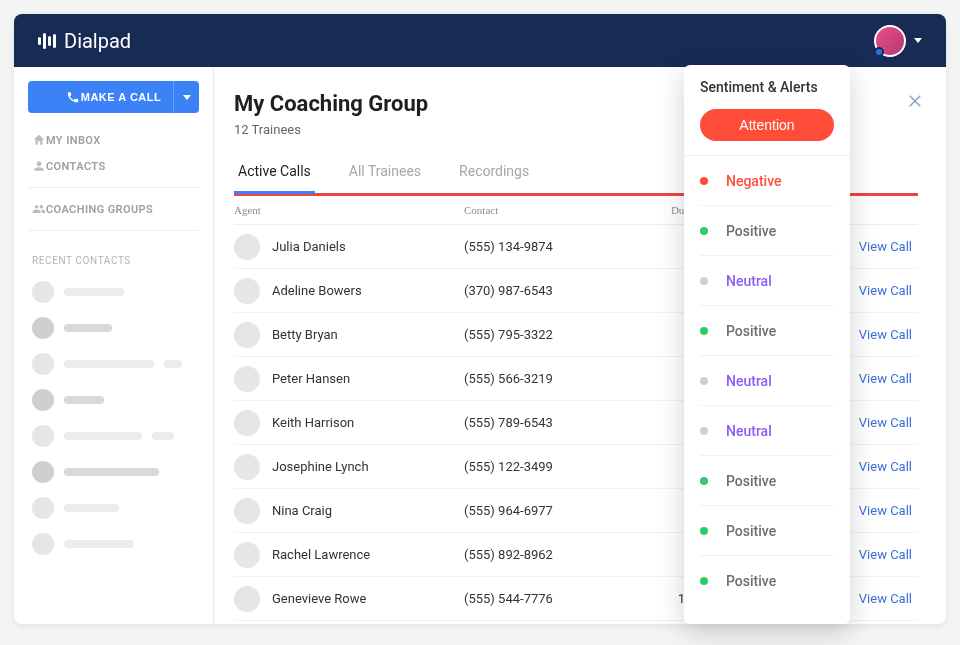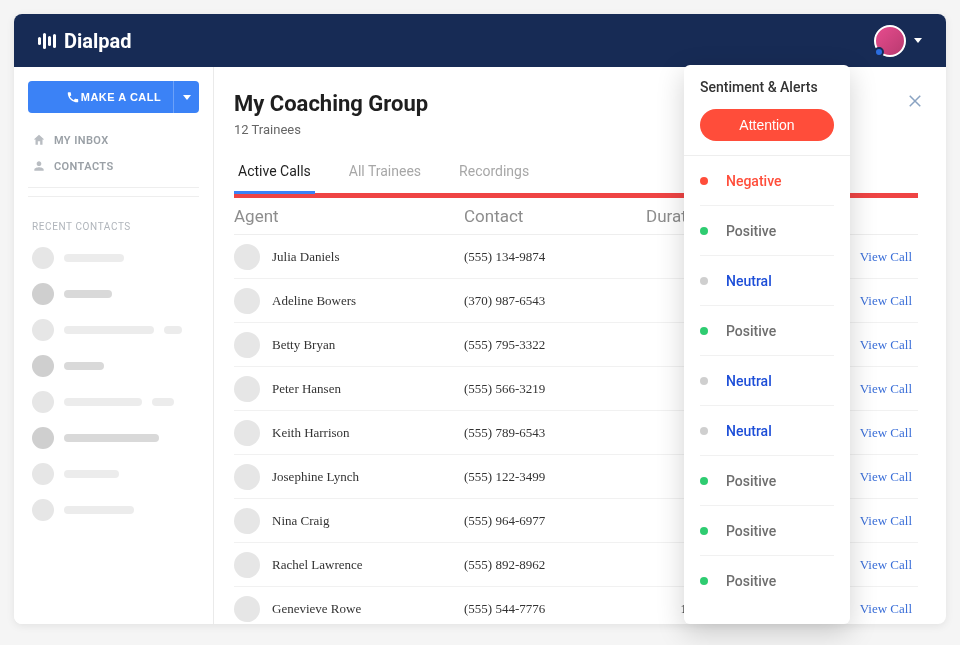--- a/index.html
+++ b/index.html
@@ -23,21 +23,21 @@
   }
   .topbar {
     background: #172b55;
     height: 53px;
     display: flex;
     align-items: center;
     justify-content: space-between;
     padding: 0 24px;
     color: #fff;
   }
-  .logo { display: flex; align-items: center; gap: 8px; font-size: 20px; font-weight: 700; }
+  .logo { display: flex; align-items: center; gap: 8px; font-size: 20px; font-weight: 400; }
   .logo-mark { display: inline-flex; align-items: center; gap: 2px; }
   .logo-bar { width: 3px; background: #fff; border-radius: 2px; }
   .user-area { display: flex; align-items: center; gap: 8px; }
   .avatar-img {
     width: 32px; height: 32px; border-radius: 50%;
     background: linear-gradient(135deg, #e74c8e, #b83a6f);
     border: 2px solid #fff;
     position: relative;
   }
   .status-dot {
@@ -78,21 +78,21 @@
     position: relative;
   }
   .make-call .split {
     position: absolute; right: 0; top:0; bottom:0;
     width: 26px; display:flex; align-items:center; justify-content:center;
     border-left: 1px solid rgba(255,255,255,0.25);
   }
   .make-call .split .caret-down { border-top-color: #fff; }
 
   .nav-item {
-    display: flex; align-items: center; gap: 8px;
+    display: flex; align-items: center; gap: 0;
     padding: 6px 18px;
     color: #9aa0a6;
     font-size: 11px;
     letter-spacing: .4px;
     font-weight: 600;
     cursor: pointer;
   }
   .nav-icon { width: 14px; height: 14px; display:inline-block; }
   .nav-sep { border-top: 1px solid #eee; margin: 8px 14px; }
   .section-label {
@@ -112,53 +112,53 @@
   .ph-line.dark { background:#d9d9d9; }
 
   .main {
     flex: 1;
     padding: 24px 28px 0 20px;
     overflow: hidden;
     position: relative;
   }
   .page-title { font-size: 22px; font-weight: 700; color: #1f1f1f; }
   .page-sub { font-size: 13px; color: #666; margin: 6px 0 18px; }
-  .tabs { display: flex; gap: 30px; border-bottom: 5px solid #ef4444; }
+  .tabs { display: flex; gap: 30px; border-bottom: 3px solid #ef4444; }
   .tab {
     padding: 8px 4px 12px;
     font-size: 14px;
     color: #a7a7a7;
     cursor: pointer;
   }
   .tab.active { color: #1f1f1f; border-bottom: 3px solid #3b82f6; margin-bottom: -1px; }
   .close-x {
     position: absolute;
     top: 24px; right: 22px;
     color: #8aa3c2;
     font-size: 20px;
     cursor: pointer;
   }
 
   .table-head {
     display: grid;
     grid-template-columns: 230px 170px 100px 1fr;
     padding: 8px 0;
-    font-size: 17px;
+    font-size: 11px;
     color: #8d8d8d;
     border-bottom: 1px solid #eee;
+    font-family: Liberation Serif, serif;
   }
   .row {
     display: grid;
     grid-template-columns: 230px 170px 100px 1fr;
     align-items: center;
     height: 44px;
     border-bottom: 1px solid #f1f1f1;
     font-size: 13px;
     color: #333;
-    font-family: Liberation Serif, serif;
   }
   .agent-cell { display:flex; align-items:center; gap: 12px; }
   .row-avatar { width: 26px; height:26px; border-radius:50%; background:#e6e6e6; }
   .duration-cell { text-align: right; padding-right: 24px; }
   .action-cell { text-align: right; padding-right: 6px; }
   .view-link { color: #3b6fd8; font-size: 13px; cursor: pointer; }
 
   
   .sentiment-panel {
     position: absolute;
@@ -189,21 +189,21 @@
     display:flex; align-items:center; gap: 18px;
     height: 50px;
     border-bottom: 1px solid #f1f1f1;
     font-size: 14px;
     font-weight: 500;
   }
   .sent-row:last-child { border-bottom: none; }
   .sent-dot { width:8px; height:8px; border-radius:50%; }
   .sent-negative { color: #ff4d3a; }
   .sent-positive { color: #6e6e6e; }
-  .sent-neutral  { color: #1d4ed8; }
+  .sent-neutral  { color: #8b5cf6; }
   .dot-negative { background:#ff4d3a; }
   .dot-positive { background:#2ecc71; }
   .dot-neutral  { background:#cfcfcf; }
 </style>
 </head>
 <body>
 
 <div class="app-shell">
 
   <div class="topbar">
@@ -245,20 +245,26 @@
       </div>
       <div class="nav-item">
         <svg class="nav-icon" viewBox="0 0 24 24" fill="#b9bdc2">
             <path d="M12 12c2.2 0 4-1.8 4-4s-1.8-4-4-4-4 1.8-4 4 1.8 4 4 4zm0 2c-2.7 0-8 1.3-8 4v2h16v-2c0-2.7-5.3-4-8-4z"></path>
           </svg>
         <span>CONTACTS</span>
       </div>
 
       <div class="nav-sep"></div>
 
+      <div class="nav-item">
+        <svg class="nav-icon" viewBox="0 0 24 24" fill="#b9bdc2">
+            <path d="M16 11c1.7 0 3-1.3 3-3s-1.3-3-3-3-3 1.3-3 3 1.3 3 3 3zm-8 0c1.7 0 3-1.3 3-3S9.7 5 8 5 5 6.3 5 8s1.3 3 3 3zm0 2c-2.3 0-7 1.2-7 3.5V19h14v-2.5C15 14.2 10.3 13 8 13zm8 0c-.3 0-.6 0-1 .1 1.2.8 2 1.9 2 3.4V19h6v-2.5c0-2.3-4.7-3.5-7-3.5z"></path>
+          </svg>
+        <span>COACHING GROUPS</span>
+      </div>
 
       <div class="nav-sep"></div>
 
       <div class="section-label">RECENT CONTACTS</div>
 
       <div class="placeholder-row">
           <div class="ph-avatar"></div>
           <div class="ph-line" style="width:60px"></div>
         </div>
       <div class="placeholder-row">

